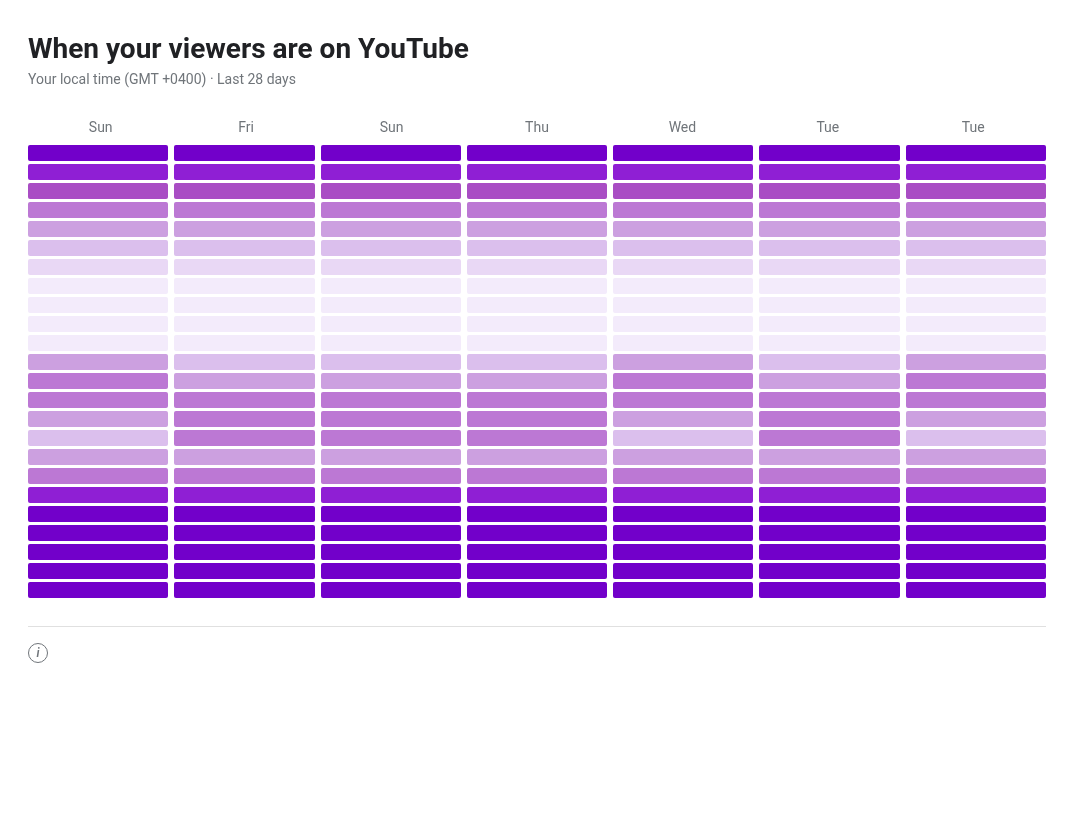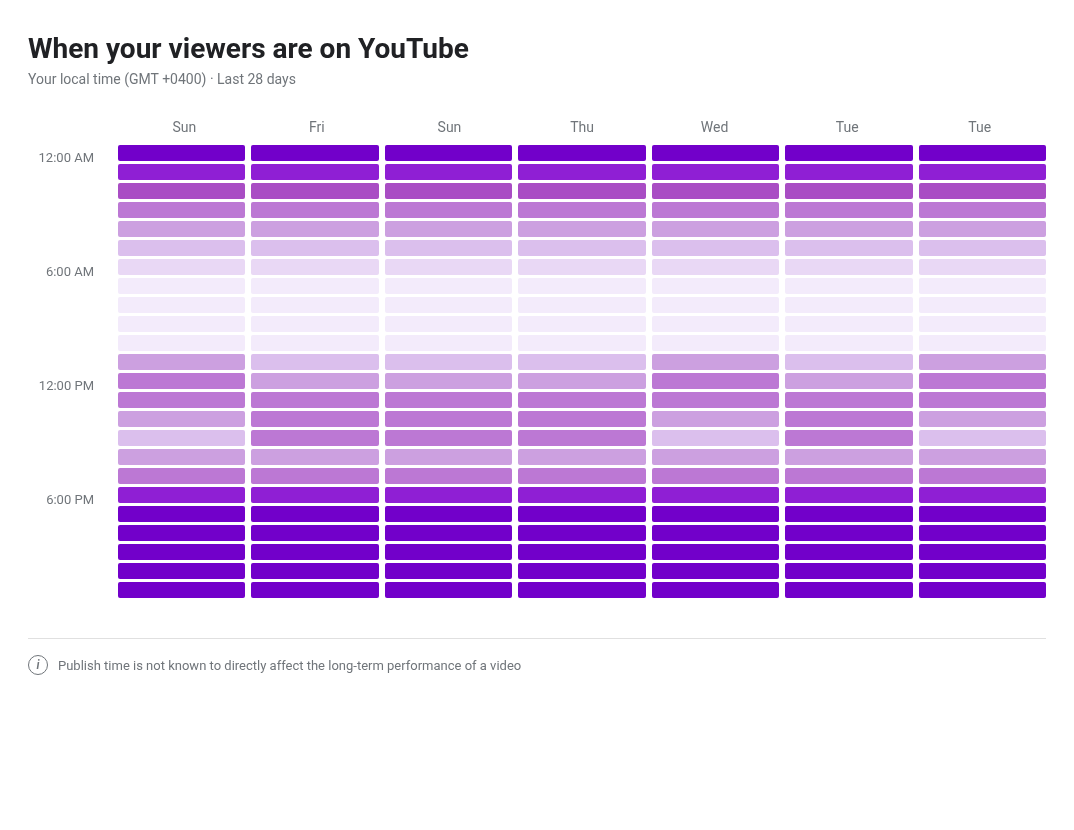--- a/index.html
+++ b/index.html
@@ -104,27 +104,20 @@
     }
   </style>
 </head>
 <body>
 
 <div>
   <h1 class="title">When your viewers are on YouTube</h1>
   <p class="subtitle">Your local time (GMT +0400) · Last 28 days</p>
 
   <div class="chart-wrapper">
-    <div class="y-axis" id="y-axis-container" style="position: relative; height: 491px; padding-top: 0px;">
-
-    <div class="y-label" style="position: absolute; top: 38px; right: 12px; transform: translateY(-50%);">12:00 AM</div>
-        <div class="y-label" style="position: absolute; top: 152px; right: 12px; transform: translateY(-50%);">6:00 AM</div>
-        <div class="y-label" style="position: absolute; top: 266px; right: 12px; transform: translateY(-50%);">12:00 PM</div>
-        <div class="y-label" style="position: absolute; top: 380px; right: 12px; transform: translateY(-50%);">6:00 PM</div>
-      </div>
     <div class="grid-area">
       <div class="day-headers" id="day-headers-container">
 
       <div class="day-header">Sun</div>
           <div class="day-header">Fri</div>
           <div class="day-header">Sun</div>
           <div class="day-header">Thu</div>
           <div class="day-header">Wed</div>
           <div class="day-header">Tue</div>
           <div class="day-header">Tue</div>
@@ -314,15 +307,14 @@
             <div class="heat-cell" style="background-color: rgb(114, 0, 202);"></div>
           </div>
         </div>
     </div>
   </div>
 
   <hr class="divider">
 
   <div class="footer">
     <div class="info-icon">i</div>
-    <span>Publish time is not known to directly affect the long-term performance of a video</span>
   </div>
 </div>
 
 </body></html>

